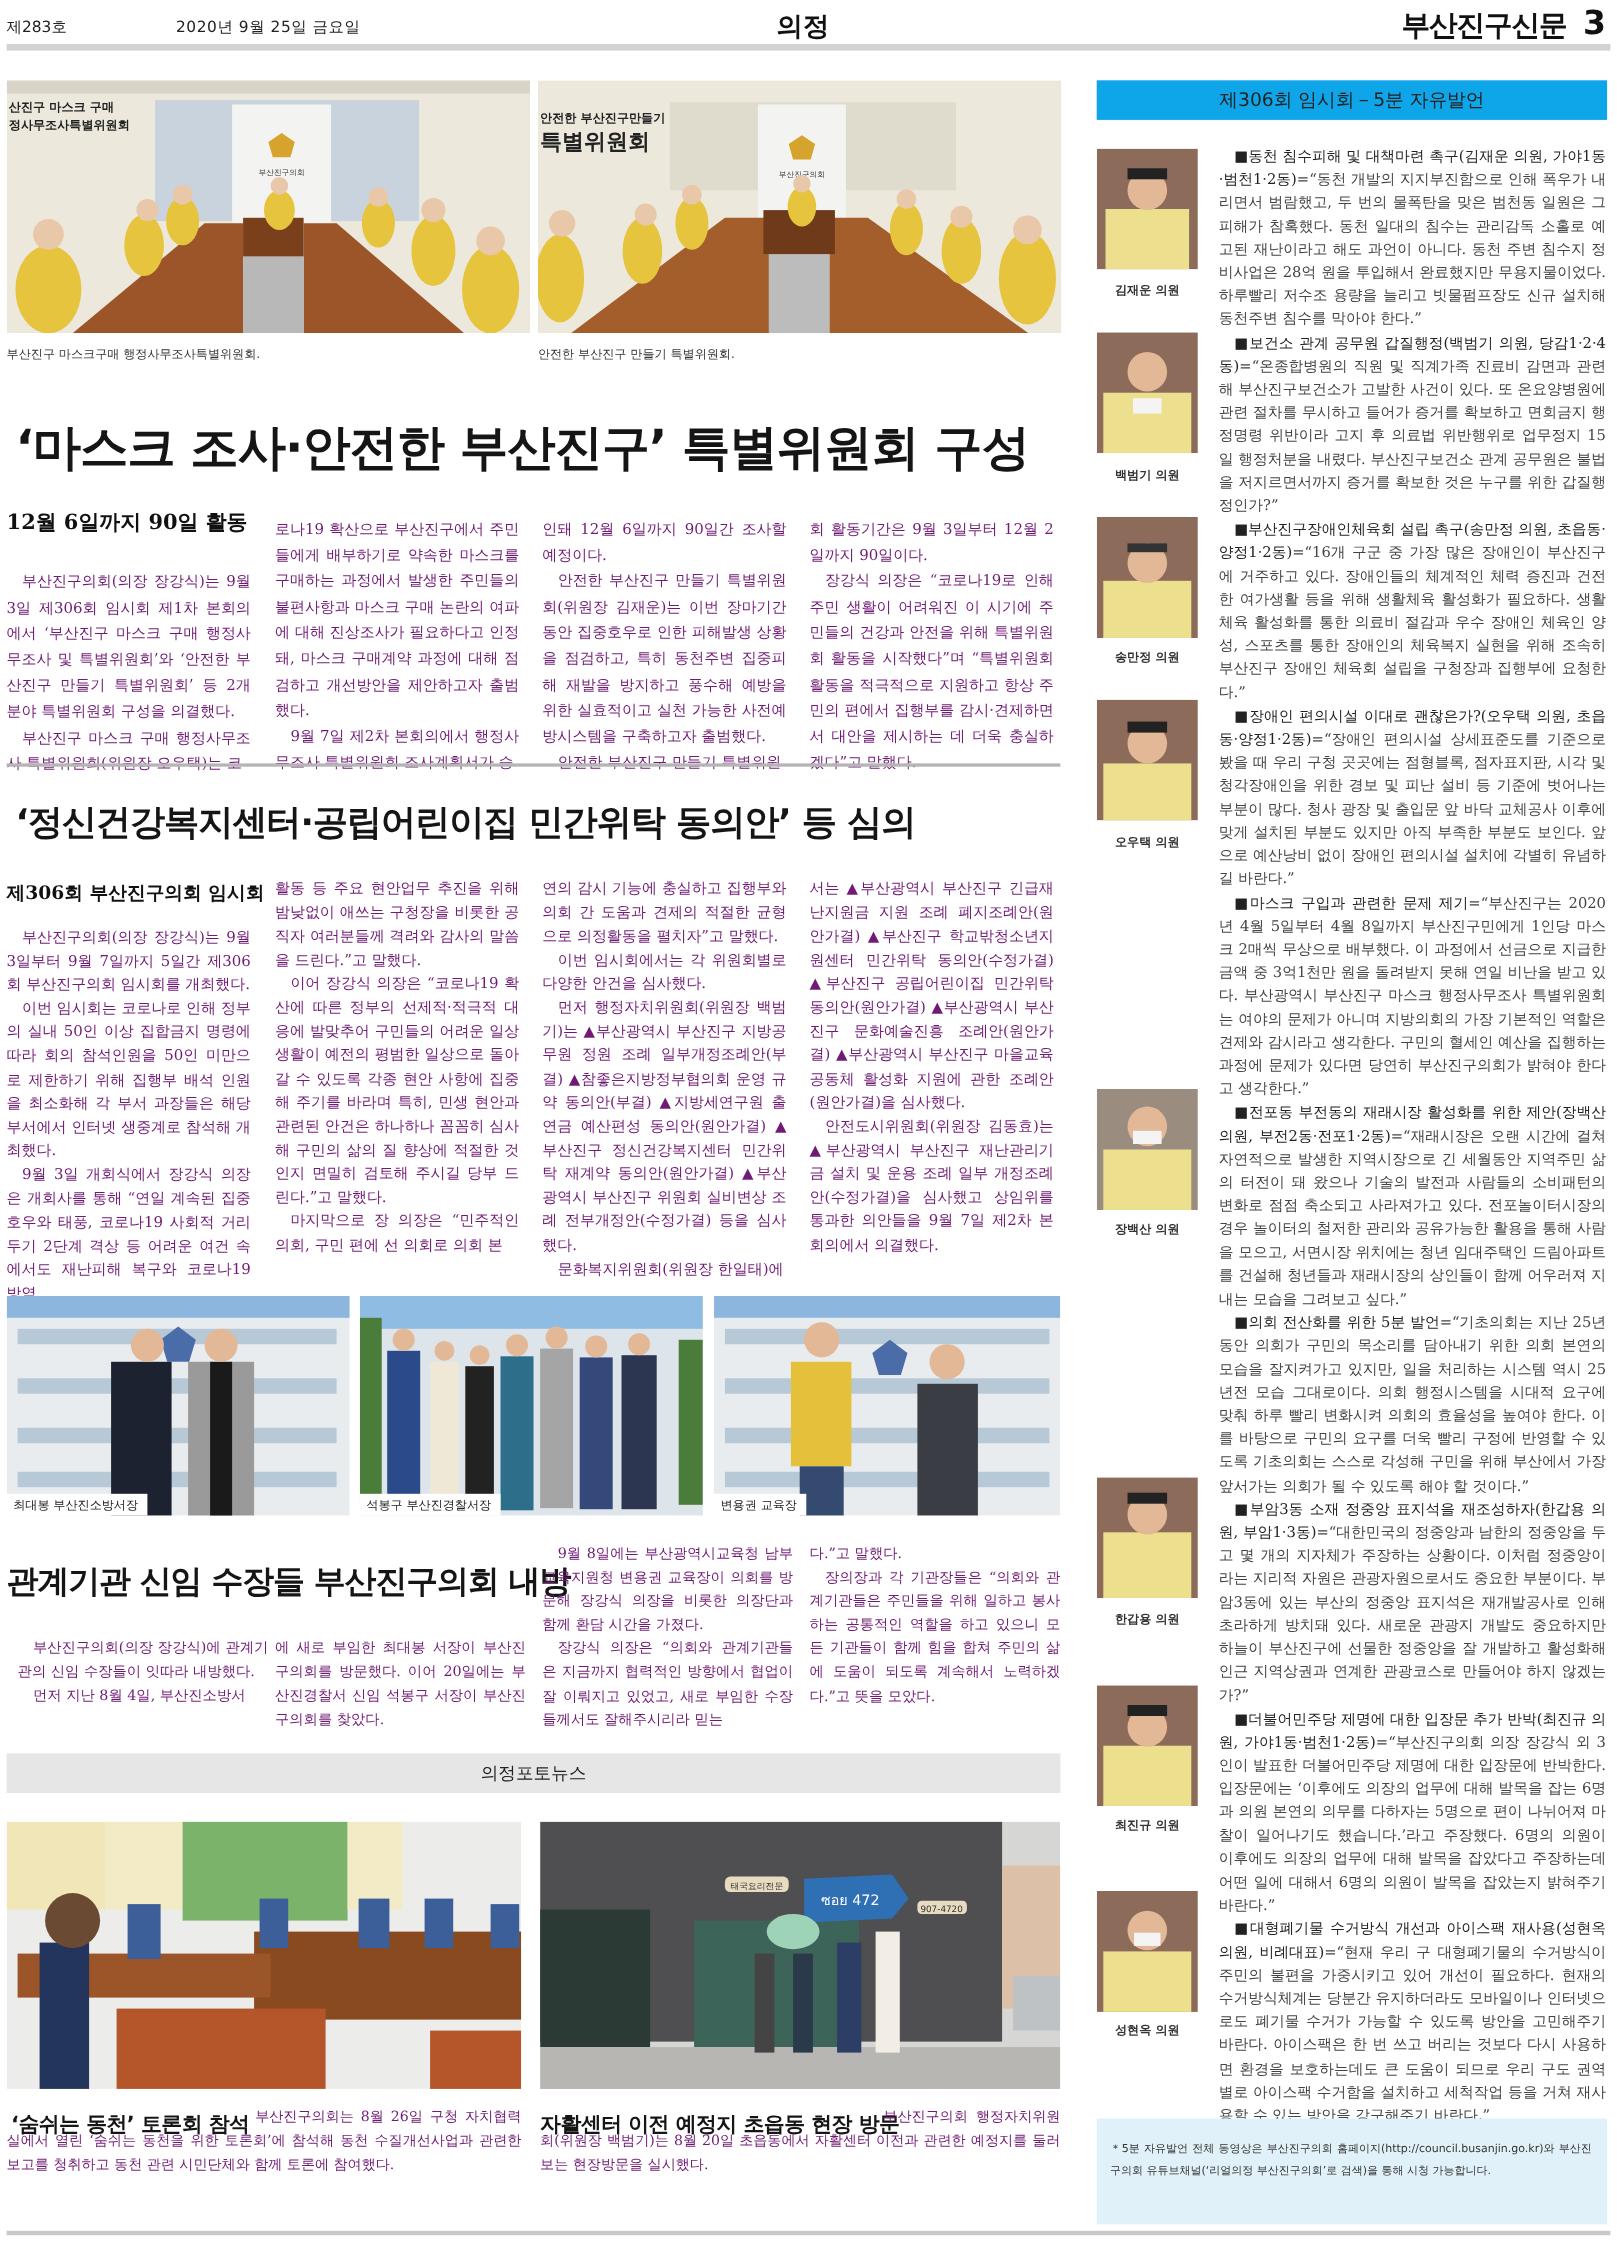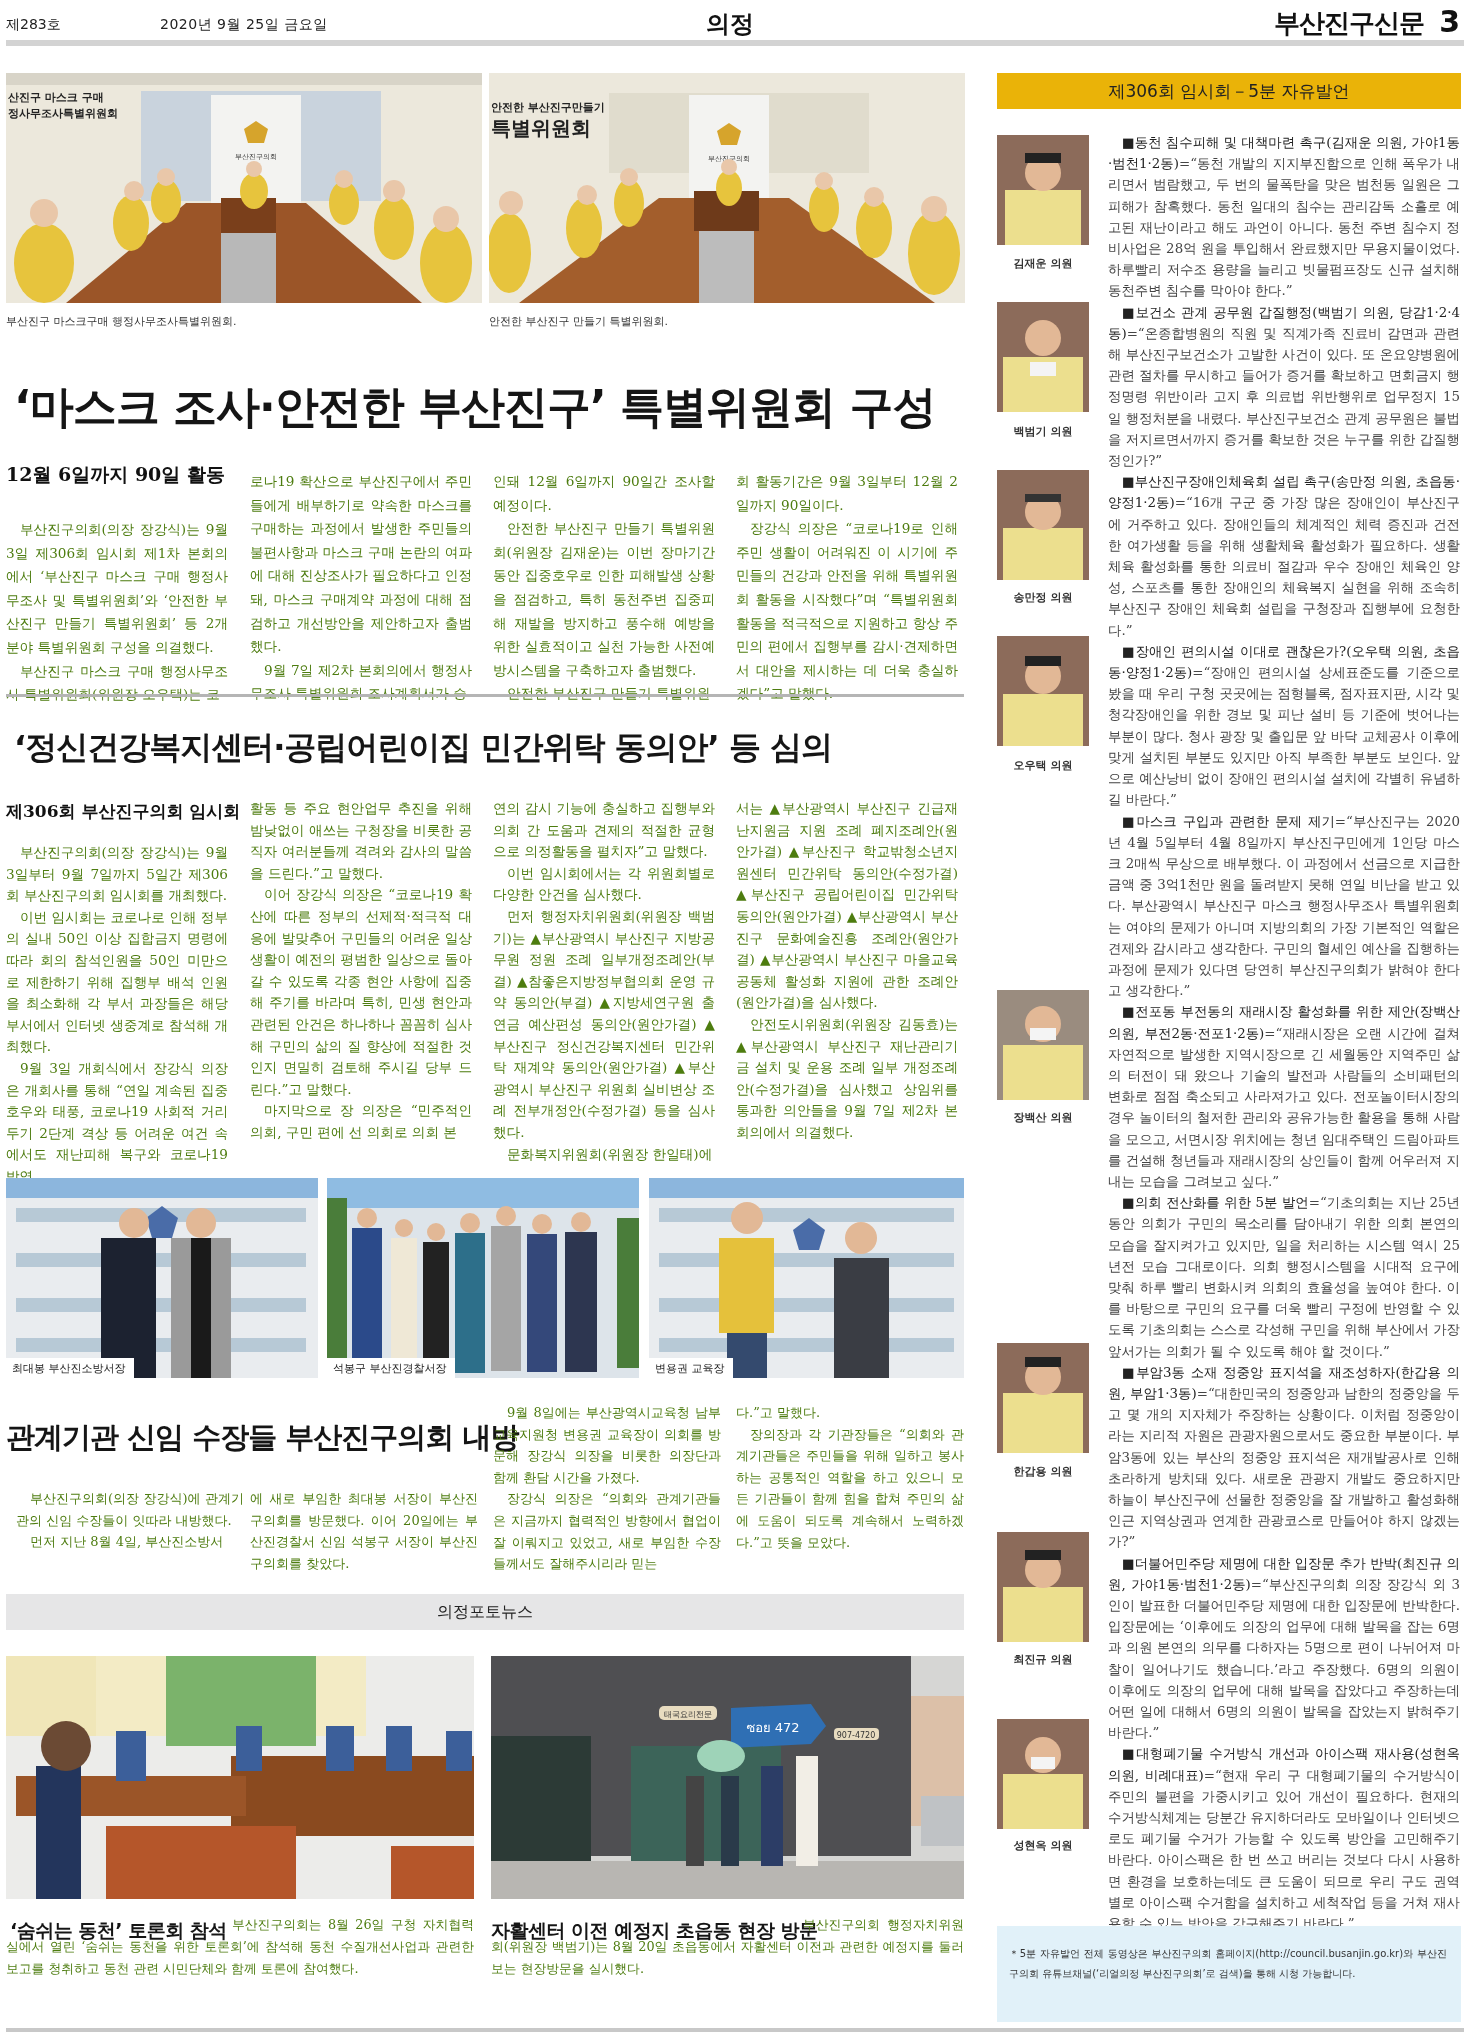--- a/index.html
+++ b/index.html
@@ -16,29 +16,29 @@
   .mh-page { position: absolute; right: 10px; top: 4px; font-size: 30px; font-weight: bold; color: #111; }
   .mh-rule { position: absolute; left: 6px; top: 40px; width: 1458px; height: 6px; background: #d3d3d3; }
 
   
   .photo { position: absolute; overflow: hidden; }
   .caption-below { position: absolute; font-size: 11px; color: #333; }
   .caption-overlay { position: absolute; bottom: 0; left: 0; background: #ffffff; font-size: 11px; padding: 3px 8px 2px 6px; color: #222; }
 
   .headline { position: absolute; font-weight: bold; color: #151515; letter-spacing: -1px; }
   .subhead { position: absolute; font-size: 19px; color: #111; }
-  .col { position: absolute; font-size: 13.6px; line-height: 23.6px; color: #4d7c0f; text-align: justify; }
+  .col { position: absolute; font-size: 13.6px; line-height: 23.6px; color: #701a75; text-align: justify; }
   .col p { text-indent: 14px; }
   .col p.noindent { text-indent: 0; }
   .hr-gray { position: absolute; height: 3px; background: #b5b5b5; }
 
   .banner { position: absolute; background: #e6e6e7; text-align: center; color: #222; }
 
   
-  .side-title { position: absolute; left: 997px; top: 73px; width: 464px; height: 36px; background: #eab308; font-size: 17px; line-height: 36px; text-align: center; color: #222; }
+  .side-title { position: absolute; left: 997px; top: 73px; width: 464px; height: 36px; background: #0ea5e9; font-size: 17px; line-height: 36px; text-align: center; color: #222; }
   .mem-photo { position: absolute; left: 997px; width: 92px; height: 110px; overflow: hidden; }
   .mem-name { position: absolute; left: 997px; width: 92px; text-align: center; font-size: 11px; font-weight: bold; color: #333; }
   .speech { position: absolute; left: 1108px; width: 352px; font-size: 13.4px; line-height: 21.2px; color: #444; text-align: justify; }
   .speech .sp-head { font-weight: normal; color: #222; }
   .speech p { text-indent: 14px; }
   .notice { position: absolute; left: 997px; top: 1926px; width: 464px; height: 96px; background: #e1f1f9; font-size: 10px; line-height: 20px; color: #333; padding: 18px 14px 0 12px; text-align: justify; }
   .bottom-rule { position: absolute; left: 6px; top: 2028px; width: 1458px; height: 4px; background: #c8c8c8; }
 </style>
 </head>
 <body>

